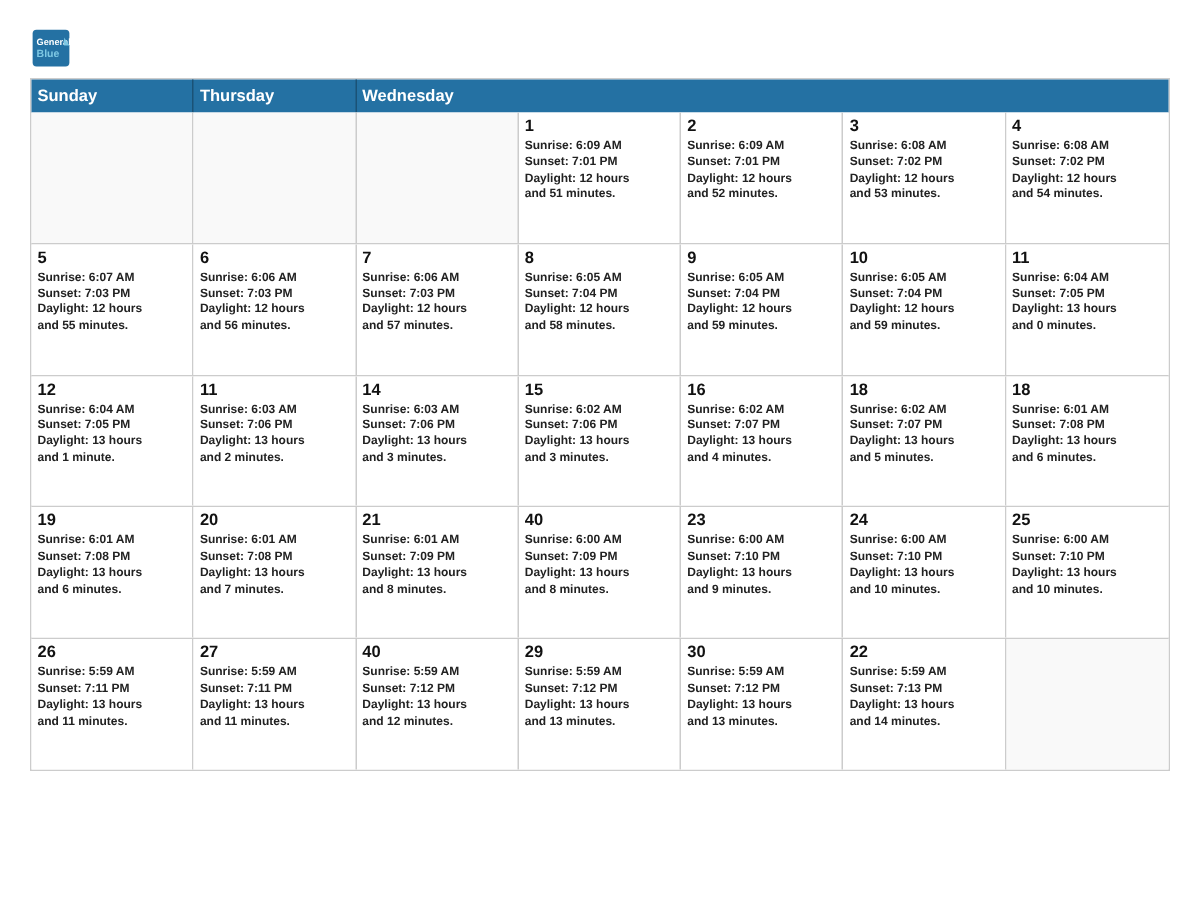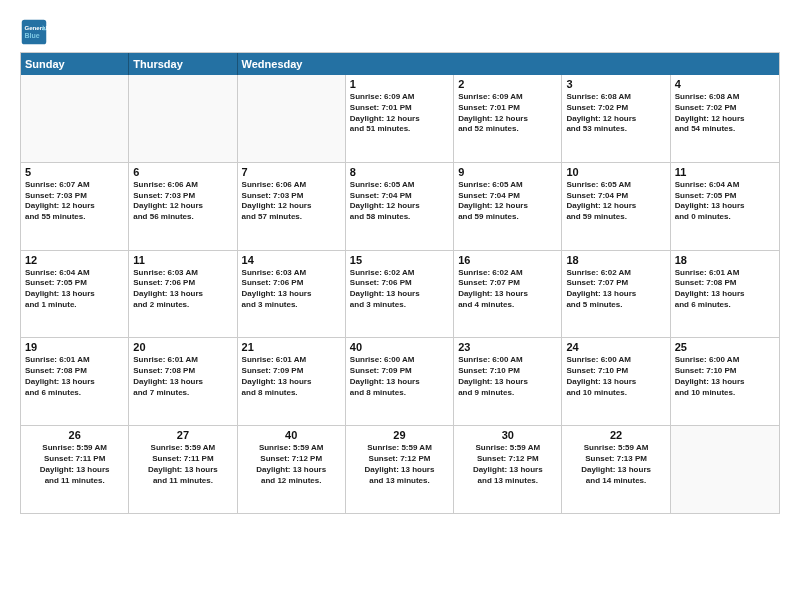--- a/index.html
+++ b/index.html
@@ -76,21 +76,21 @@
       flex: 1;
       display: flex;
       flex-direction: column;
     }
     .cal-row {
       display: grid;
       grid-template-columns: repeat(7, 1fr);
       flex: 1;
       border-bottom: 1px solid #ccc;
     }
-    .cal-row:last-child { border-bottom: none; text-align: center; }
+    .cal-row:last-child { border-bottom: none; }
     .cal-cell {
       border-right: 1px solid #ccc;
       padding: 3px 4px;
       font-size: 8.5px;
       color: #222;
       vertical-align: top;
       background: #fff;
       min-height: 0;
     }
     .cal-cell:last-child { border-right: none; }

